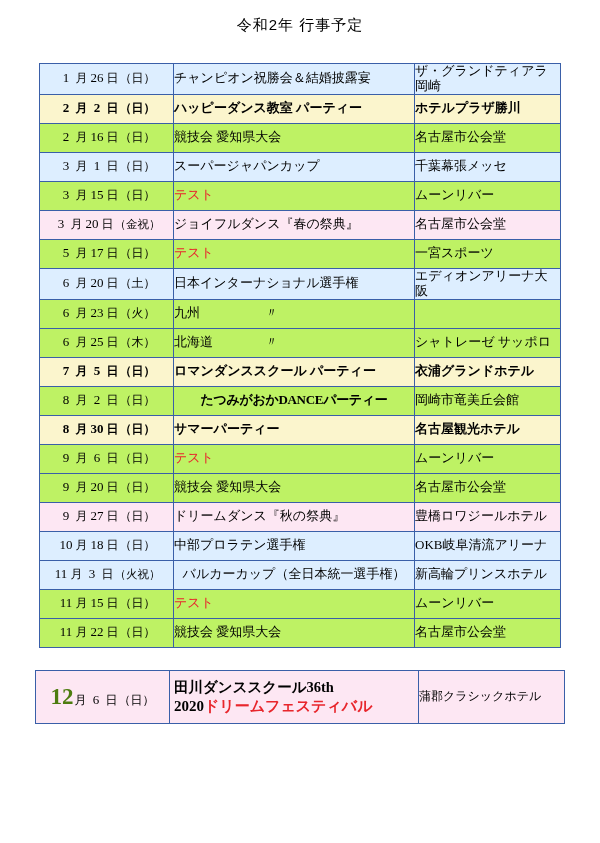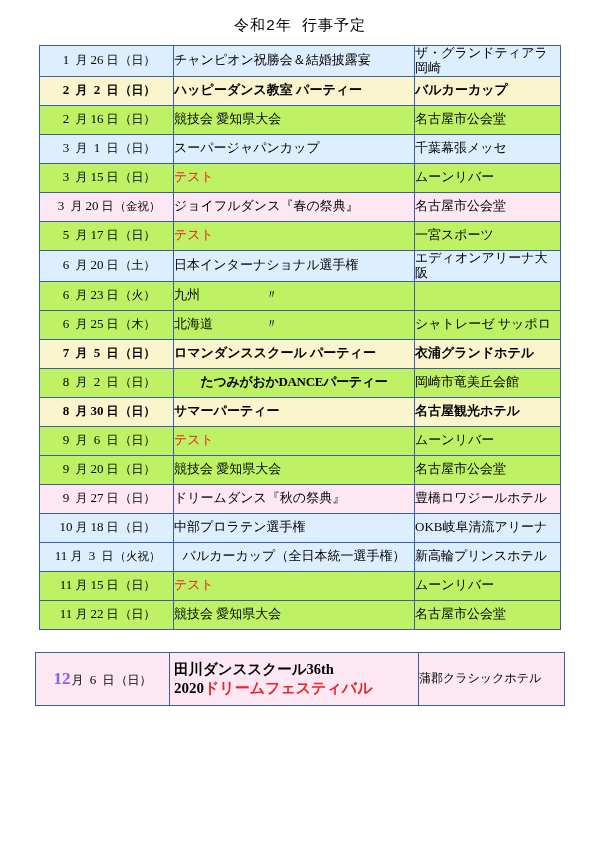--- a/index.html
+++ b/index.html
@@ -20,22 +20,22 @@
     height: 843px;
     box-sizing: border-box;
     padding: 0;
     position: relative;
   }
   .doc-title {
     text-align: center;
     font-size: 15px;
     letter-spacing: 1px;
     padding-top: 16px;
-    padding-bottom: 10px;
-    font-family: Liberation Mono, monospace;
+    padding-bottom: 28px;
+    font-family: Liberation Sans, sans-serif;
   }
   table.schedule {
     border-collapse: collapse;
     margin: 0 auto;
     width: 518px;
     table-layout: fixed;
   }
   table.schedule td {
     border: 1px solid #3a5fa8;
     padding: 0;
@@ -103,21 +103,21 @@
     padding: 0;
     vertical-align: middle;
     background: #fde7f3;
     height: 52px;
   }
   .final .c-date { width: 133px; }
   .final .c-event { width: 240px; text-align: left; padding: 0 4px; }
   .final .c-venue { width: 145px; }
   .final-line1 { font-size: 14.5px; font-weight: bold; }
   .final-line2 { font-size: 15px; font-weight: bold; }
-  .big-red { color: #8b5cf6; font-size: 17px; font-weight: bold; text-align: center; }
+  .big-red { color: #4d7c0f; font-size: 23px; font-weight: bold; text-align: center; }
   .dance-word {
     font-weight: bold;
     font-size: 15px;
     letter-spacing: -0.3px;
   }
 </style>
 </head>
 <body>
 
 <div class="page">
@@ -133,21 +133,21 @@
         </td>
         <td class="c-event bg-blue">チャンピオン祝勝会＆結婚披露宴</td>
         <td class="c-venue bg-blue">ザ・グランドティアラ岡崎</td>
       </tr>
 
       <tr>
         <td class="c-date bg-yellow">
           <span class="date-num">2</span><span class="date-unit">月</span><span class="date-num">2</span><span class="date-unit">日</span><span class="date-dow">（日）</span>
         </td>
         <td class="c-event bg-yellow">ハッピーダンス教室 パーティー</td>
-        <td class="c-venue bg-yellow">バルカーカップ</td>
+        <td class="c-venue bg-yellow">ホテルプラザ勝川</td>
       </tr>
 
       <tr>
         <td class="c-date bg-white">
           <span class="date-num">2</span><span class="date-unit">月</span><span class="date-num">16</span><span class="date-unit">日</span><span class="date-dow">（日）</span>
         </td>
         <td class="c-event bg-white">競技会 愛知県大会</td>
         <td class="c-venue bg-white">名古屋市公会堂</td>
       </tr>
 

